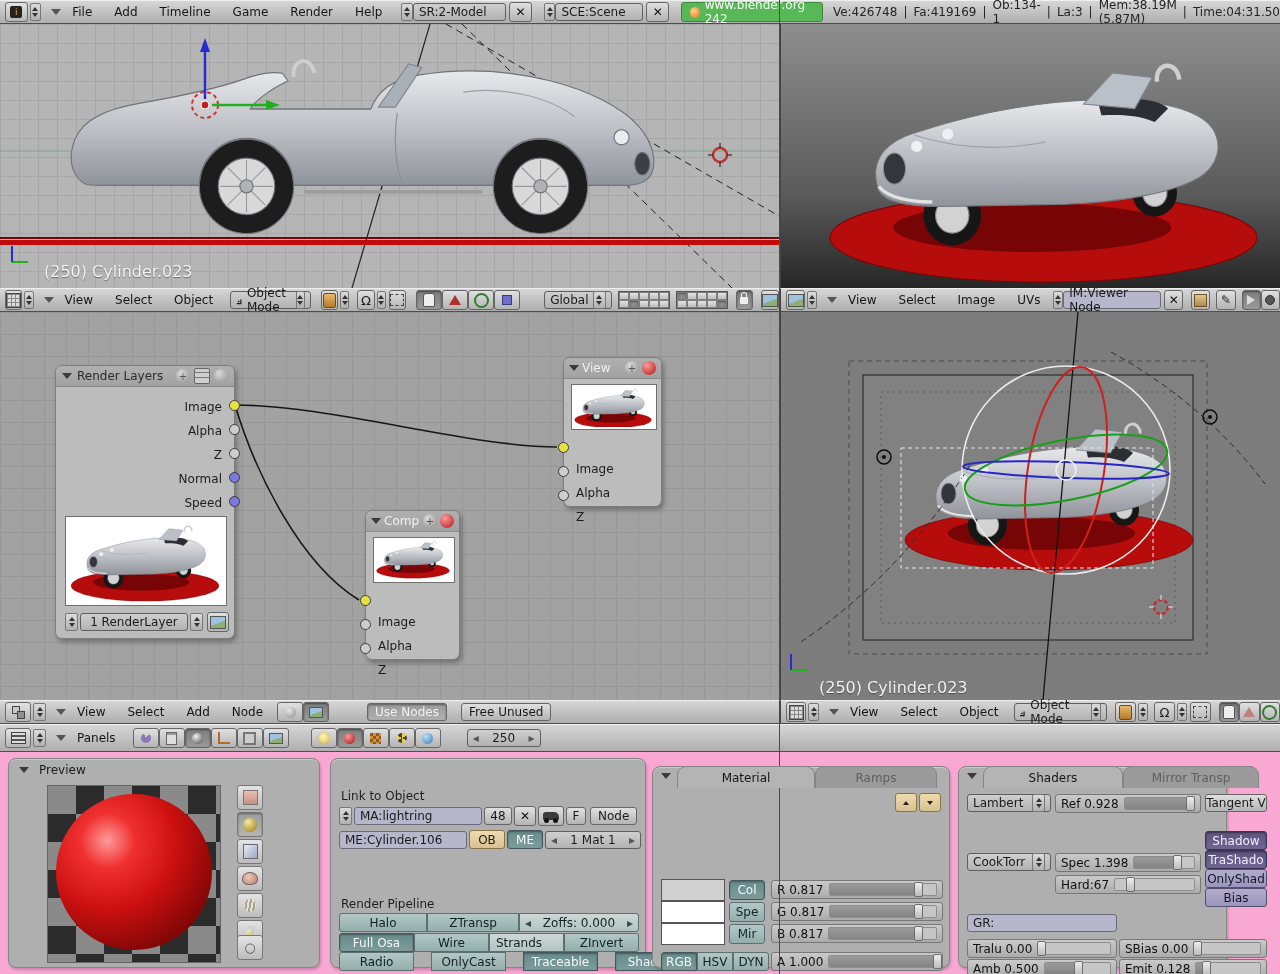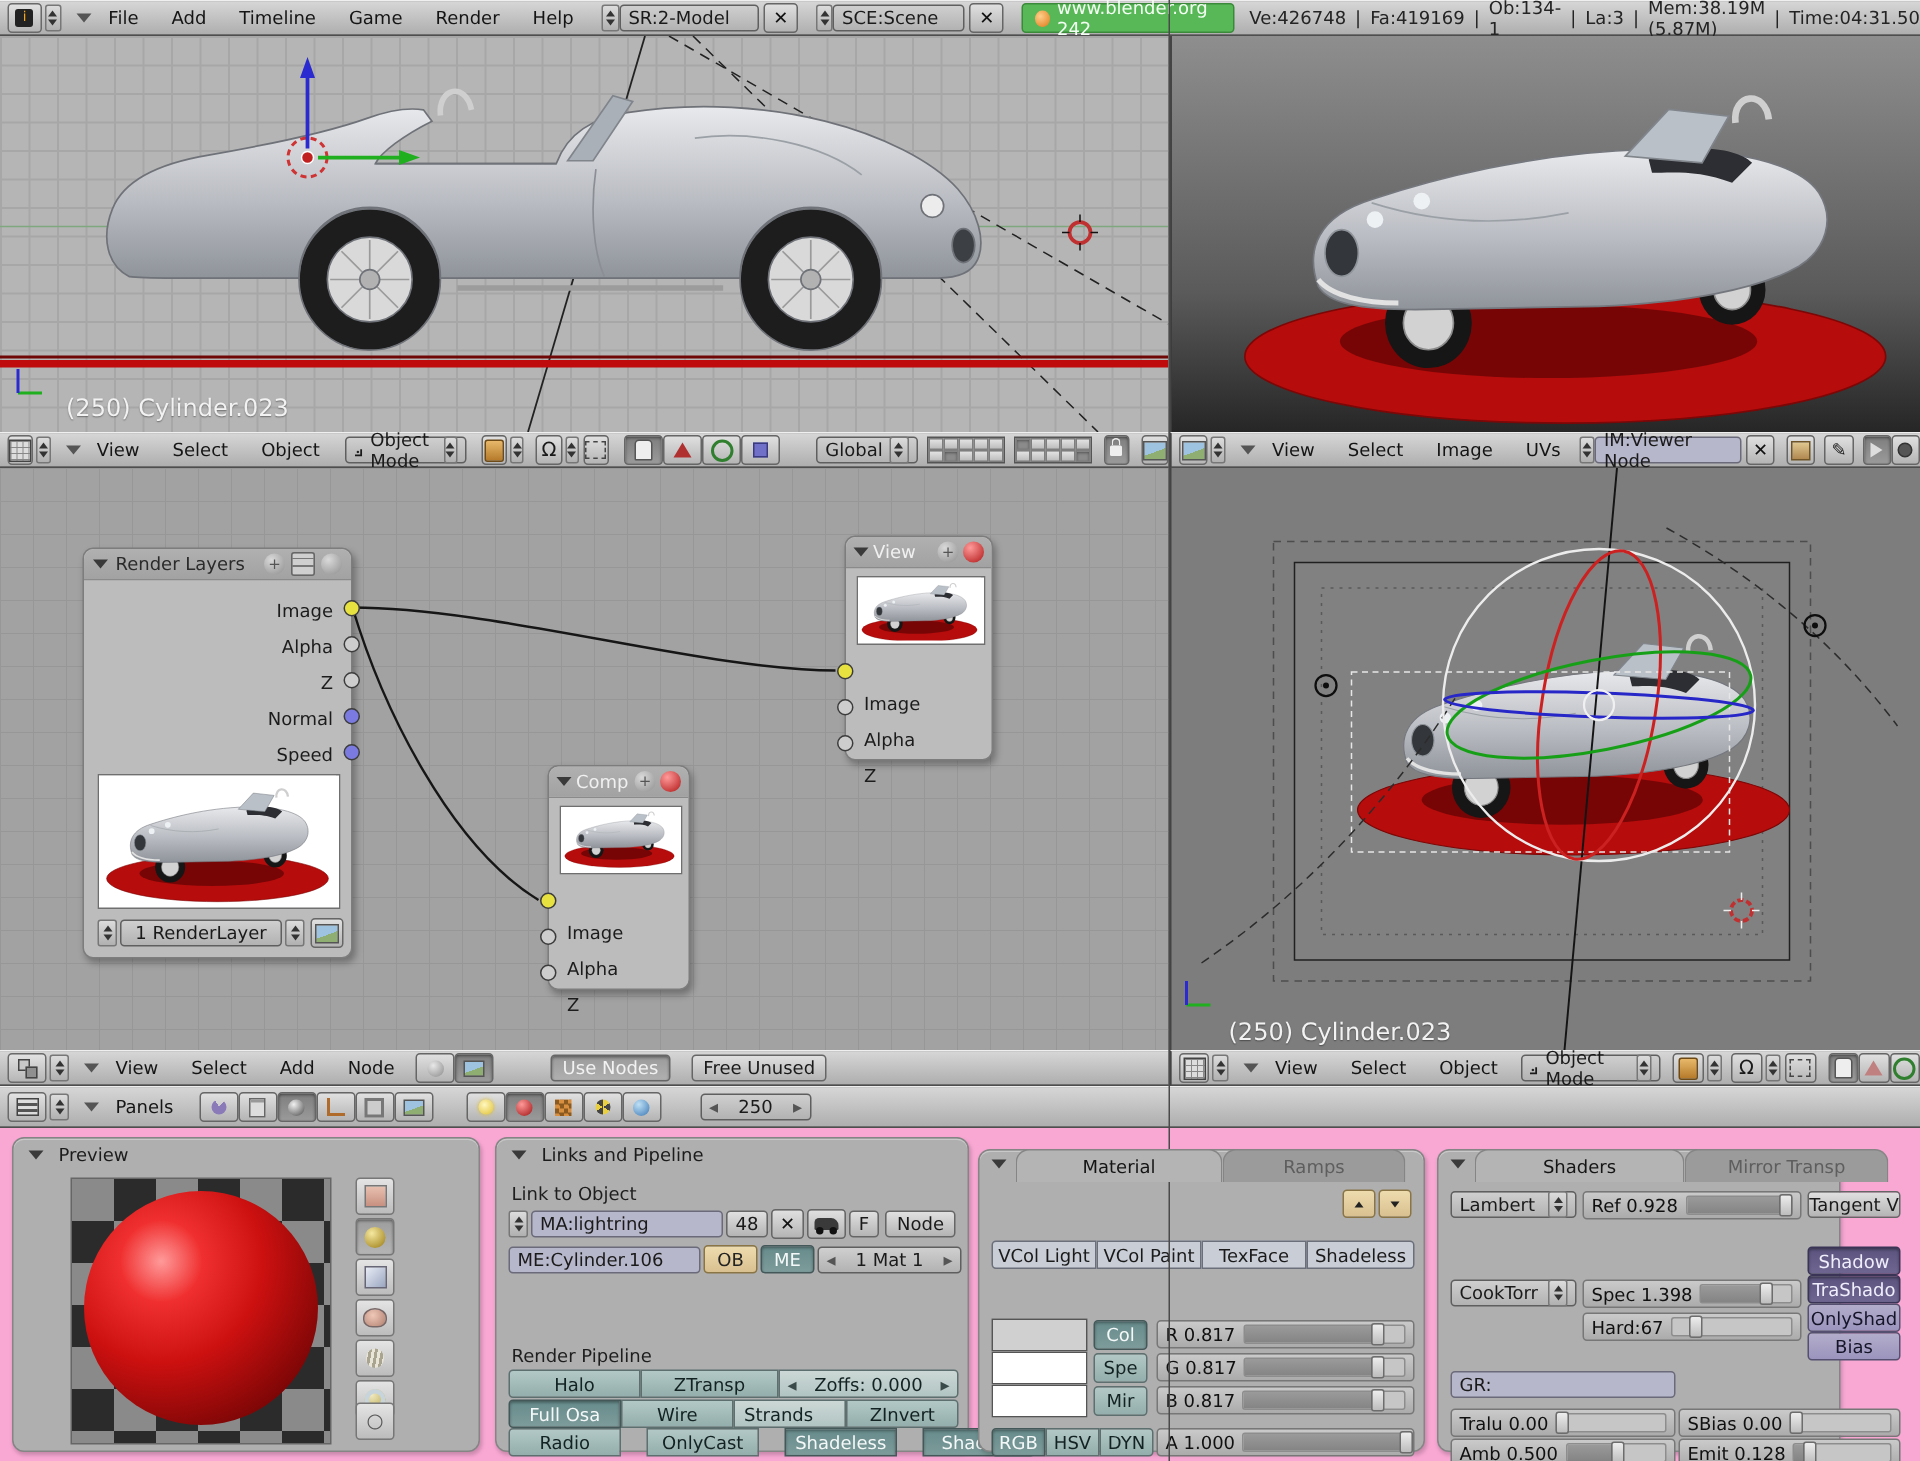--- a/index.html
+++ b/index.html
@@ -706,24 +706,20 @@
       <div class="pbtn">
           <div style="width:14px;height:14px;border-radius:50%;background:radial-gradient(circle at 35% 30%,#f0e8c0,#b0a040);box-shadow:0 0 0 3px #c8d4dc inset"></div>
         </div>
     </div>
     <div class="pbtn abs" style="left:228px;top:176px">
         <span style="font-size:13px;color:#555">○</span>
       </div>
   </div>
 
   <div class="panel" style="left:330px;top:6px;width:316px;height:210px">
-    <div class="flex" style="height:22px;padding:0 10px;gap:10px">
-      <div class="tdn big" style="border-top-color:#3a3a3a"></div>
-      <span class="ptit">Links and Pipeline</span>
-    </div>
     <span class="flab abs" style="left:10px;top:30px">Link to Object</span>
     <div class="flex abs" style="left:8px;top:47px;gap:2px">
       <div class="stp" style="margin:0">
           <div class="tup"></div>
           <div class="tdn"></div>
         </div>
       <div class="lavf" style="width:128px">MA:lightring</div>
       <div class="btn" style="width:28px;padding:0">48</div>
       <div class="icob" style="margin-left:0;width:20px">
           <span class="xg">✕</span>
@@ -756,42 +752,36 @@
     </div>
     <div class="flex abs" style="left:8px;top:174px;gap:0">
       <div class="tbtn tealp" style="width:75px;border-radius:3px 0 0 3px">Full Osa</div>
       <div class="tbtn teal" style="width:75px;border-radius:0">Wire</div>
       <div class="tbtn teal2" style="width:75px;border-radius:0;justify-content:flex-start;padding-left:6px">Strands</div>
       <div class="tbtn teal" style="width:75px;border-radius:0 3px 3px 0">ZInvert</div>
     </div>
     <div class="flex abs" style="left:8px;top:193px;gap:17px">
       <div class="tbtn teal" style="width:75px;border-radius:3px 0 0 3px">Radio</div>
       <div class="tbtn teal" style="width:75px;border-radius:0">OnlyCast</div>
-      <div class="tbtn tealp" style="width:75px;border-radius:0">Shadeless</div>
+      <div class="tbtn tealp" style="width:75px;border-radius:0">Traceable</div>
       <div class="tbtn tealp" style="width:75px;border-radius:0 3px 3px 0">Shadbuf</div>
     </div>
   </div>
 
   <div class="panel" style="left:652px;top:14px;width:298px;height:202px">
     <div class="tdn big abs" style="border-top-color:#3a3a3a;left:8px;top:6px"></div>
     <div class="tab on" style="left:24px;width:138px">Material</div>
     <div class="tab off" style="left:162px;width:122px">Ramps</div>
     <div class="flex abs" style="right:8px;top:26px;gap:2px">
       <div class="tbtn tan" style="width:22px">
           <div class="tup" style="border-bottom-color:#222"></div>
         </div>
       <div class="tbtn tan" style="width:22px">
           <div class="tdn" style="border-top-color:#222"></div>
         </div>
-    </div>
-    <div class="flex abs" style="left:8px;top:60px;gap:0">
-      <div class="tbtn" style="width:70px;background:#c9cdd6;border:1px solid #6a6f7a;border-radius:3px 0 0 3px">VCol Light</div>
-      <div class="tbtn" style="width:70px;background:#c9cdd6;border:1px solid #6a6f7a;border-radius:0">VCol Paint</div>
-      <div class="tbtn" style="width:70px;background:#c9cdd6;border:1px solid #6a6f7a;border-radius:0">TexFace</div>
-      <div class="tbtn" style="width:72px;background:#c9cdd6;border:1px solid #6a6f7a;border-radius:0 3px 3px 0">Shadeless</div>
     </div>
     <div class="swatch abs" style="left:8px;top:112px;width:64px;height:22px;background:#d0d0d0"></div>
     <div class="swatch abs" style="left:8px;top:134px;width:64px;height:22px;background:#ffffff"></div>
     <div class="swatch abs" style="left:8px;top:156px;width:64px;height:22px;background:#ffffff"></div>
     <div class="tbtn tealp abs" style="left:76px;top:113px;width:36px;height:20px">Col</div>
     <div class="tbtn teal abs" style="left:76px;top:135px;width:36px;height:20px">Spe</div>
     <div class="tbtn teal abs" style="left:76px;top:157px;width:36px;height:20px">Mir</div>
     <div class="slider abs" style="left:118px;top:113px;width:172px">
         <span class="slbl">R 0.817</span>
         <span class="strk">

